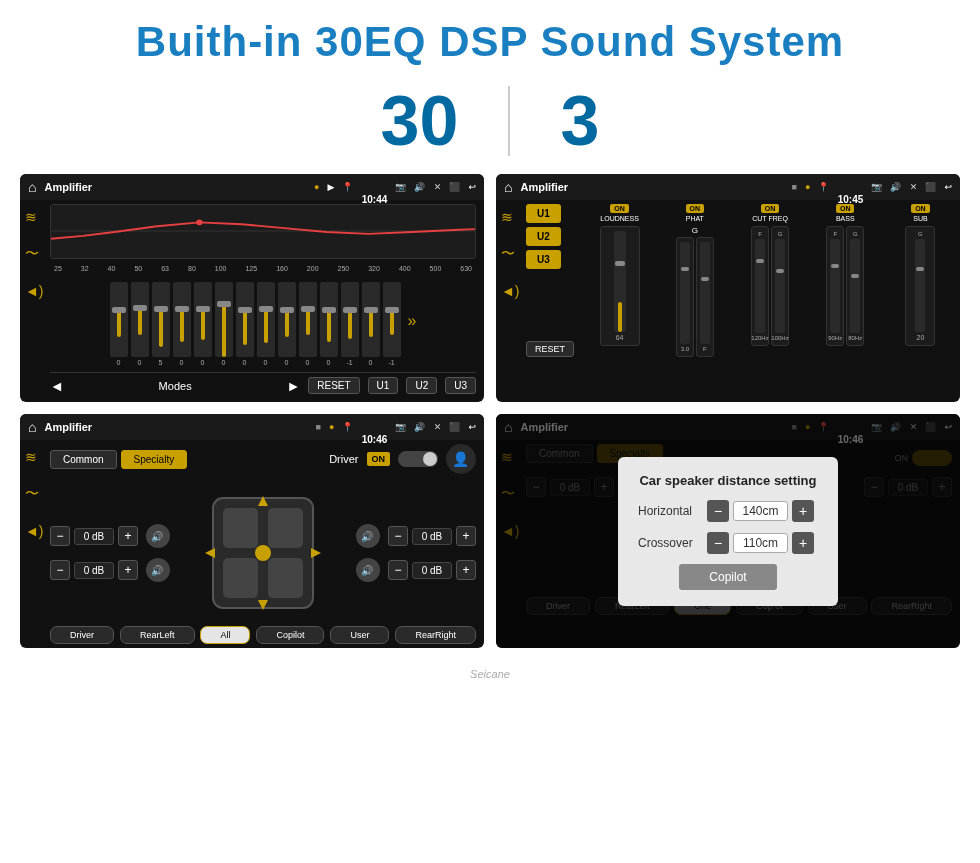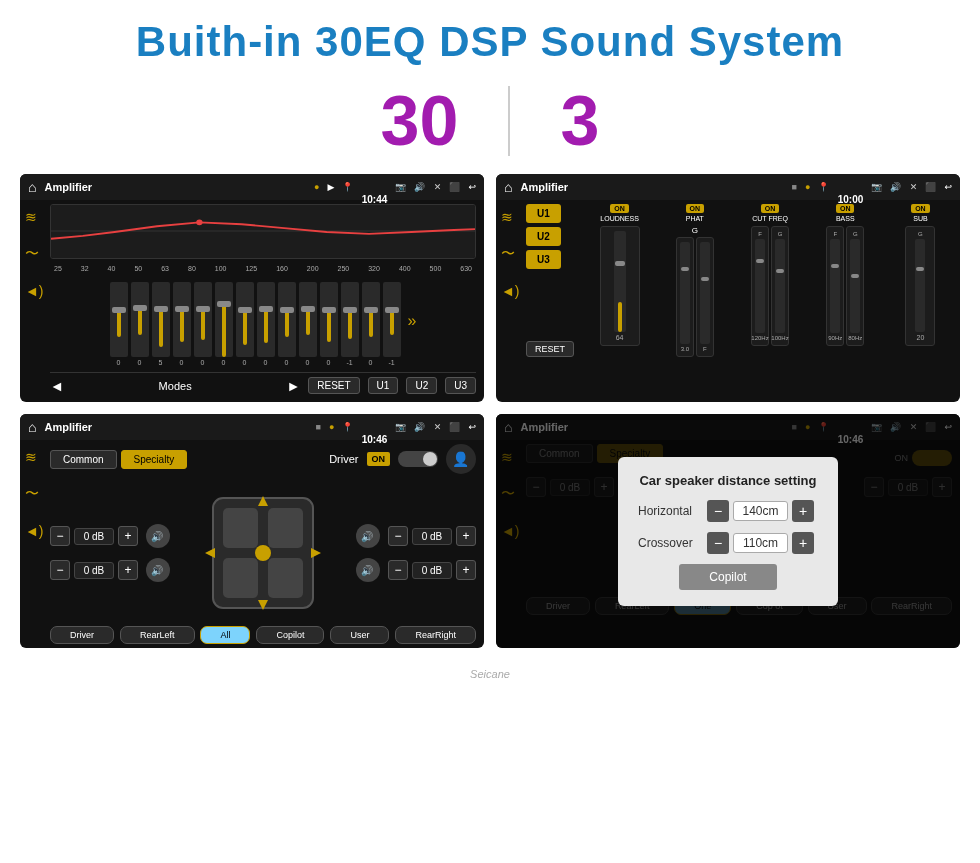--- a/index.html
+++ b/index.html
@@ -31,21 +31,21 @@
     }
     .stat-block {
       display: flex;
       align-items: center;
       gap: 10px;
       padding: 0 50px;
     }
     .stat-number {
       font-size: 70px;
       font-weight: 900;
-      color: #a21caf;
+      color: #0369a1;
       line-height: 1;
     }
     .stat-text {
       font-size: 16px;
       color: #444;
       line-height: 1.4;
       max-width: 120px;
     }
     .stat-divider {
       width: 2px;
@@ -306,21 +306,21 @@
     .sp-btn {
       background: #2a2a2a;
       color: #fff;
       border: 1px solid #555;
       border-radius: 7px;
       padding: 3px 19px;
       font-size: 9px;
       cursor: pointer;
     }
     .sp-btn.all {
-      background: #7dd3fc;
+      background: #e5e5e5;
       border-color: #c8a000;
       color: #000;
     }
     .dialog-overlay {
       position: absolute;
       top: 0; left: 0; right: 0; bottom: 0;
       background: rgba(0,0,0,0.6);
       z-index: 10;
       display: flex;
       align-items: center;
@@ -597,21 +597,21 @@
     </div>
   </div>
 
   <div class="screen-card screen-wrapper">
     <div class="screen-topbar">
       <span class="topbar-home-icon">⌂</span>
       <span class="topbar-title">Amplifier</span>
       <span style="color:#888;font-size:9px;">■</span>
       <span style="color:#c8a000;font-size:9px;">●</span>
       <span style="color:#fff;font-size:9px;">📍</span>
-      <span class="topbar-time">10:00</span>
+      <span class="topbar-time">10:45</span>
       <span style="color:#ccc;font-size:9px;">📷</span>
       <span style="color:#ccc;font-size:9px;">🔊</span>
       <span style="color:#ccc;font-size:9px;">✕</span>
       <span style="color:#ccc;font-size:9px;">⬛</span>
       <span style="color:#fff;font-size:9px;">↩</span>
     </div>
 
     <div class="screen-left-icons">
       <span class="side-icon">≋</span>
       <span class="side-icon">〜</span>

